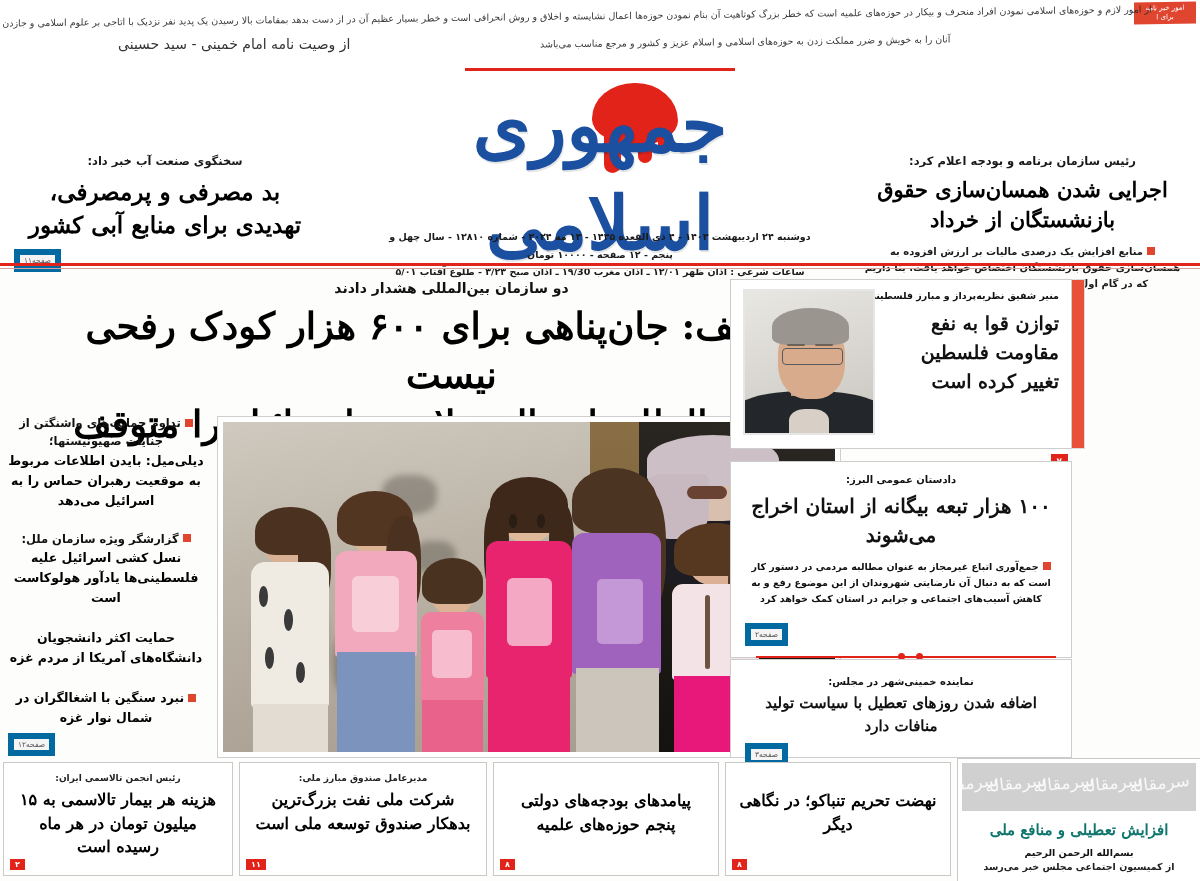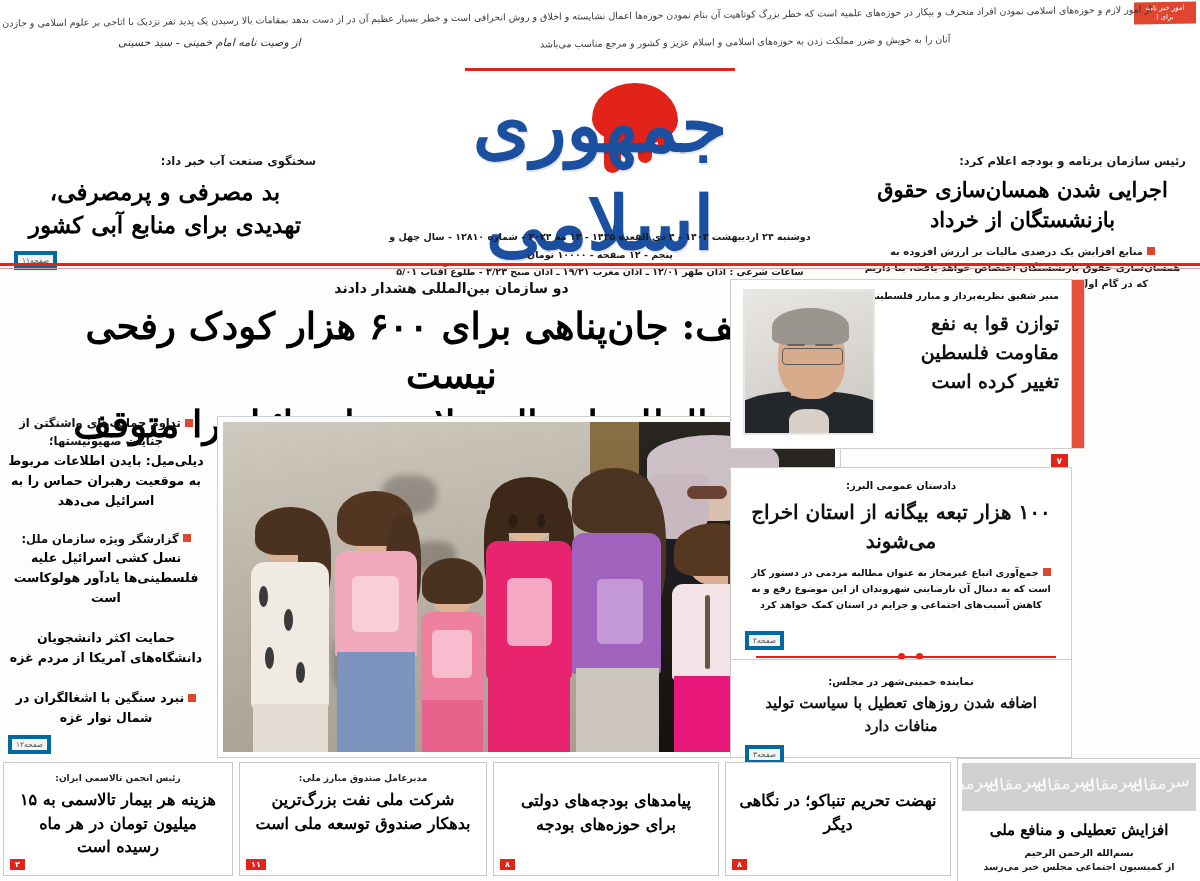--- a/index.html
+++ b/index.html
@@ -21,21 +21,21 @@
   }
   .quote-line{
     position:absolute;white-space:nowrap;
     font-family:"DejaVu Serif","Liberation Serif",serif;
     color:#2a2a2a;
     transform:skewY(-0.7deg);
     opacity:.93;
   }
   .quote-l1{right:48px;top:12px;font-size:9.5px;letter-spacing:.2px;}
   .quote-l2{right:250px;top:36px;font-size:9.5px;}
-  .quote-sig{position:absolute;left:118px;top:36px;font-size:11px;font-style:italic;color:#333;}
+  .quote-sig{position:absolute;left:118px;top:36px;font-size:14px;color:#333;}
   .quote-tag{
     position:absolute;right:4px;top:2px;
     background:#e0452f;color:#fff;font-size:7px;
     padding:2px 5px;line-height:1.25;max-width:52px;text-align:center;
     transform:skewY(-1deg);
   }
 
   
   .masthead{
     position:absolute;left:0;top:62px;width:1200px;height:200px;
@@ -70,32 +70,32 @@
   .dateline{
     position:absolute;left:50%;transform:translateX(-50%);top:166px;
     width:430px;text-align:center;color:#1a1a1a;
   }
   .dateline div{font-size:9.5px;line-height:1.85;letter-spacing:.1px;font-weight:600;}
 
   
   .side-teaser{position:absolute;top:92px;width:330px;}
   .side-teaser.left{left:0;padding:0 14px;box-sizing:border-box;}
   .side-teaser.right{right:0;width:355px;padding:0 14px;box-sizing:border-box;}
-  .kicker{font-size:11.5px;font-weight:bold;color:#1a1a1a;margin-bottom:7px;}
+  .kicker{font-size:11.5px;font-weight:bold;text-align:center;color:#1a1a1a;margin-bottom:7px;}
   .teaser-head{
     font-size:23px;font-weight:bold;line-height:1.45;text-align:center;color:#000;
     font-family:"DejaVu Serif","Liberation Serif",serif;
   }
   .side-teaser.right .teaser-head{font-size:21px;}
   .teaser-body{
     font-size:10px;line-height:1.62;text-align:center;margin-top:8px;color:#1c1c1c;font-weight:600;
   }
   .pg{
     display:inline-block;font-size:7.5px;color:#555;
-    border:4px solid #0369a1;background:#f4f4f4;padding:1px 4px;
+    border:6px solid #0369a1;background:#f4f4f4;padding:1px 4px;
   }
   .pg-row{margin-top:6px;}
   .pg-row.l{text-align:left;}
   .bulletsq{
     display:inline-block;width:8px;height:8px;background:#e0452f;
     margin-left:4px;vertical-align:middle;position:relative;top:-1px;
   }
 
   
   .divider{
@@ -172,21 +172,21 @@
   .p-bg{position:absolute;inset:0;background:linear-gradient(160deg,#e9e7e2,#c9c6c0);}
   .p-suit{position:absolute;left:-10%;bottom:-6px;width:120%;height:34%;
     background:#23272b;border-radius:46% 46% 0 0;}
   .p-shirt{position:absolute;left:34%;bottom:-4px;width:32%;height:20%;background:#d8cfc6;border-radius:40% 40% 0 0;}
   .p-neck{position:absolute;left:36%;bottom:26%;width:28%;height:16%;background:#c49a7e;}
   .p-face{position:absolute;left:26%;top:18%;width:52%;height:58%;background:#d7ab8b;border-radius:46% 46% 42% 42%;}
   .p-hairL{position:absolute;left:21%;top:12%;width:60%;height:26%;background:#9a968f;border-radius:50% 50% 20% 20%;}
   .p-glass{position:absolute;left:29%;top:40%;width:46%;height:11%;border:1.6px solid #5a5a5a;border-radius:4px;}
   .p-brow{position:absolute;background:#6c6356;height:2.5px;border-radius:2px;}
 
-  .news-card{right:13px;top:196px;width:340px;height:195px;padding:12px 14px 8px;}
+  .news-card{right:13px;top:190px;width:340px;height:195px;padding:12px 14px 8px;}
   .nc-kicker{font-size:10px;font-weight:bold;text-align:center;margin-bottom:7px;}
   .nc-head{
     font-family:"DejaVu Serif","Liberation Serif",serif;
     font-size:20px;font-weight:bold;line-height:1.44;text-align:center;
   }
   .nc-body{font-size:9.5px;line-height:1.68;text-align:center;margin-top:9px;font-weight:600;}
 
   .sep-dots{position:relative;height:14px;margin:0 auto;width:300px;}
   .sep-dots .ln{position:absolute;top:6px;left:0;right:0;height:1.6px;background:#e2231a;}
   .sep-dots .d{position:absolute;top:3px;width:7px;height:7px;border-radius:50%;background:#e2231a;}
@@ -224,21 +224,21 @@
     background:#fff;box-shadow:0 0 0 1px #c9c9c9;box-sizing:border-box;
   }
   .edit-banner{
     height:48px;background:#d0d0d0;position:relative;overflow:hidden;margin:4px 4px 0;
   }
   .edit-banner span{
     position:absolute;top:10px;color:#fff;font-size:17px;opacity:.85;
     font-family:"DejaVu Serif","Liberation Serif",serif;transform:rotate(-6deg);
   }
   .edit-title{
-    text-align:center;color:#000000;font-weight:bold;font-size:15px;margin-top:10px;
+    text-align:center;color:#0f766e;font-weight:bold;font-size:15px;margin-top:10px;
     font-family:"DejaVu Serif","Liberation Serif",serif;
   }
   .edit-bism{text-align:center;font-size:9.5px;margin-top:8px;font-weight:600;}
   .edit-lead{text-align:center;font-size:9.5px;margin-top:3px;font-weight:600;color:#222;}
 </style>
 </head>
 <body>
 
 <div class="page">
 
@@ -262,21 +262,21 @@
       <div style="position:relative;height:120px;">
         <div class="splash">
             <div class="splash-d"></div>
           </div>
         <div class="logo-text">جمهوری اسلامی</div>
       </div>
     </div>
 
     <div class="dateline">
       <div>دوشنبه ۲۴ اردیبهشت ۱۴۰۳ - ۴ ذی القعده ۱۴۴۵ - ۱۳ مه ۲۰۲۴ - شماره ۱۲۸۱۰ - سال چهل و پنجم - ۱۲ صفحه - ۱۰۰۰۰ تومان</div>
-      <div>ساعات شرعی : اذان ظهر ۱۲/۰۱ ـ اذان مغرب ۱۹/۲۱ ـ اذان صبح ۳/۲۳ - طلوع آفتاب ۵/۰۱</div>
+      <div>ساعات شرعی : اذان ظهر ۱۲/۰۱ ـ اذان مغرب ۱۹/30 ـ اذان صبح ۳/۲۳ - طلوع آفتاب ۵/۰۱</div>
     </div>
 
     <div class="side-teaser right">
       <div class="kicker">رئیس سازمان برنامه و بودجه اعلام کرد:</div>
       <div class="teaser-head">اجرایی شدن همسان‌سازی حقوق بازنشستگان از خرداد</div>
       <div class="teaser-body">
         <span class="bulletsq"></span><span>منابع افزایش یک درصدی مالیات بر ارزش افزوده به همسان‌سازی حقوق بازنشستگان اختصاص خواهد یافت. بنا داریم که در گام اول ۴۰ درصد همسان‌سازی را انجام دهیم</span>
       </div>
       <div class="pg-row l"><span class="pg">صفحه۱۱</span></div>
     </div>
@@ -453,21 +453,21 @@
         <div class="b-badge">۲</div>
       </div>
 
       <div class="bcard b2">
         <div class="b-kicker">مدیرعامل صندوق مبارز ملی:</div>
         <div class="b-head">شرکت ملی نفت بزرگ‌ترین بدهکار صندوق توسعه ملی است</div>
         <div class="b-badge">۱۱</div>
       </div>
 
       <div class="bcard b3">
-        <div class="b-head" style="margin-top:16px;">پیامدهای بودجه‌های دولتی برای حوزه‌های بودجه</div>
+        <div class="b-head" style="margin-top:16px;">پیامدهای بودجه‌های دولتی پنجم حوزه‌های علمیه</div>
         <div class="b-badge">۸</div>
       </div>
 
       <div class="bcard b4">
         <div class="b-head" style="margin-top:16px;">نهضت تحریم تنباکو؛ در نگاهی دیگر</div>
         <div class="b-badge">۸</div>
       </div>
 
       <div class="edit">
         <div class="edit-banner">

